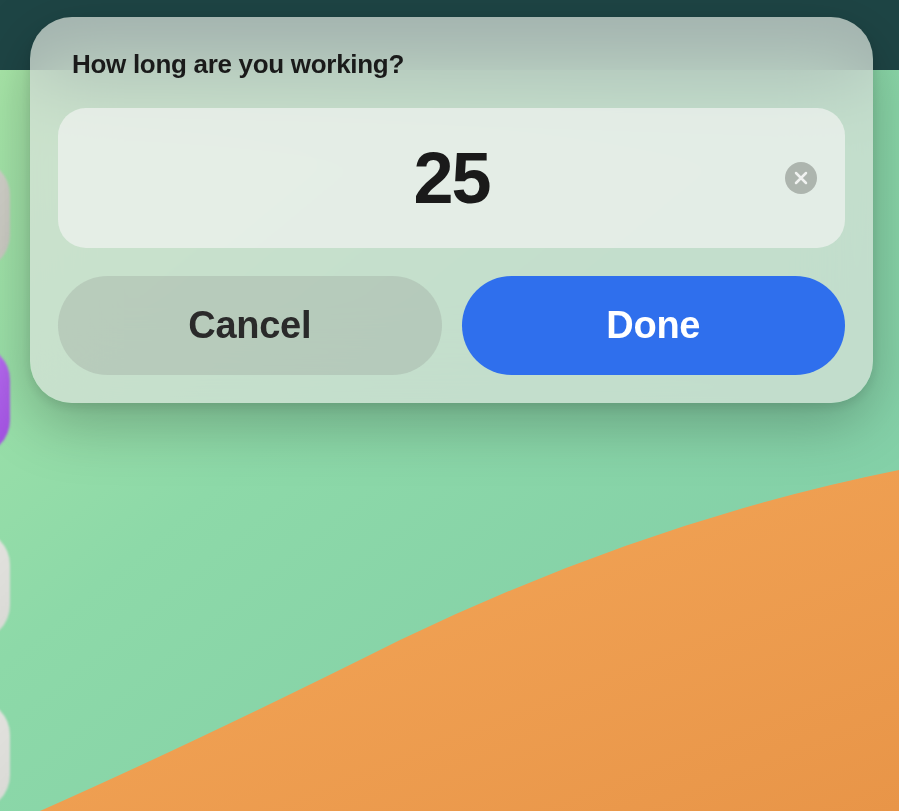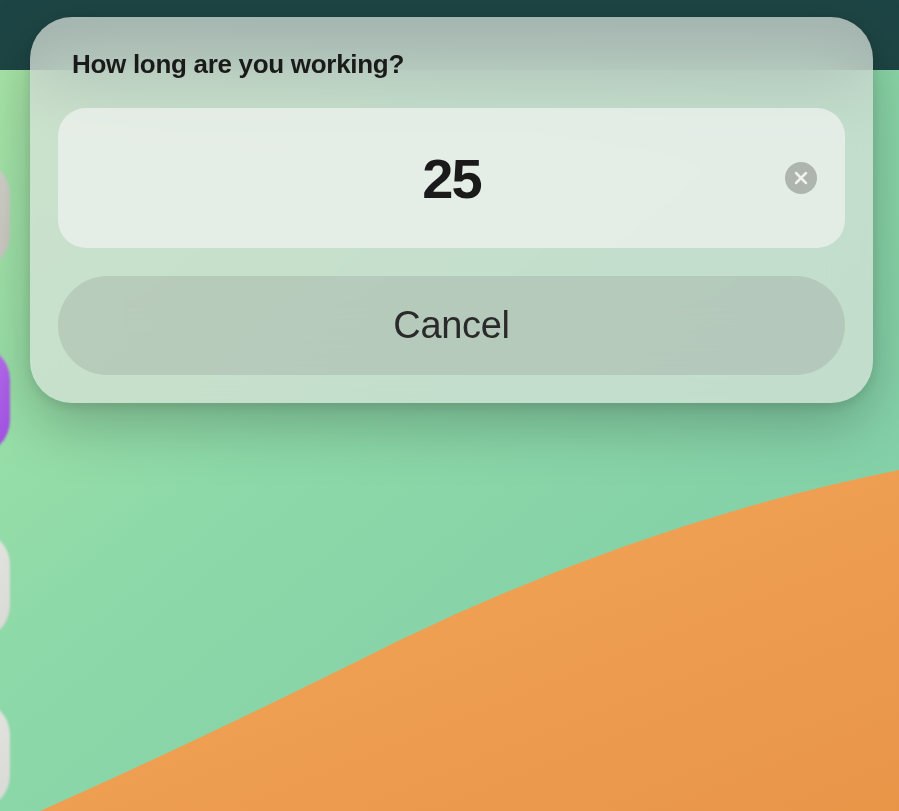--- a/index.html
+++ b/index.html
@@ -78,21 +78,21 @@
       border-radius: 28px;
       height: 140px;
       display: flex;
       align-items: center;
       justify-content: center;
       margin-bottom: 28px;
     }
     
     .duration-input {
       text-align: center;
-      font-size: 56px;
+      font-size: 72px;
       font-weight: 700;
       color: #1a1a1a;
       background: transparent;
       border: none;
       outline: none;
       width: 100%;
       letter-spacing: -2px;
     }
     
     .clear-btn {
@@ -119,21 +119,21 @@
     .button-row {
       display: flex;
       gap: 20px;
     }
     
     .btn {
       flex: 1;
       height: 99px;
       border-radius: 50px;
       font-size: 38px;
-      font-weight: 400;
+      font-weight: 700;
       letter-spacing: -0.3px;
       border: none;
       cursor: pointer;
       display: flex;
       align-items: center;
       justify-content: center;
     }
     
     .btn-cancel {
       background: rgba(150, 155, 150, 0.3);
@@ -182,15 +182,16 @@
       <input type="text" class="duration-input" value="25" style="">
       <button class="clear-btn">
         <svg viewBox="0 0 14 14">
           <path d="M 2 2 L 12 12 M 12 2 L 2 12" stroke="#f0f2f0" stroke-width="2.5" stroke-linecap="round" fill="none"></path>
         </svg>
       </button>
     </div>
 
     <div class="button-row">
       <button class="btn btn-cancel">Cancel</button>
+      <button class="btn btn-done">Done</button>
     </div>
   </div>
 </div>
 
 </body></html>

